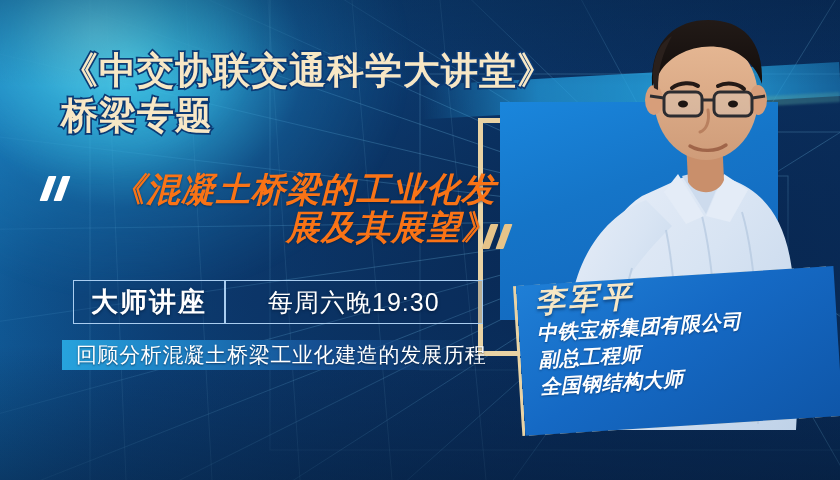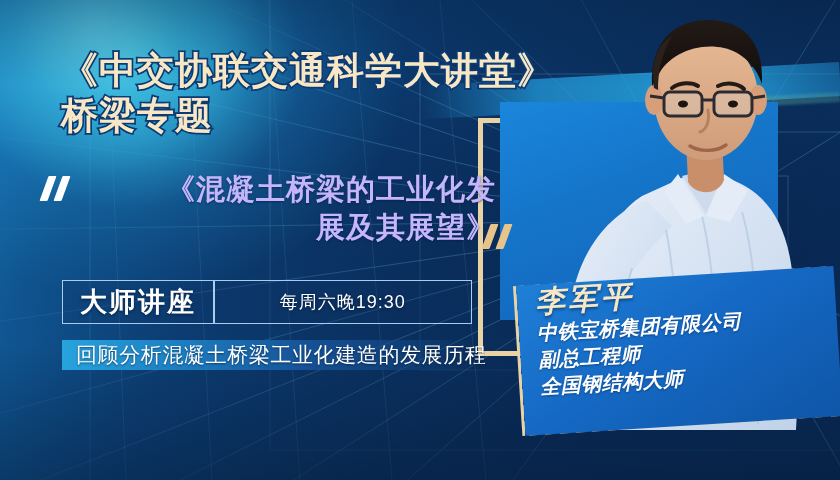--- a/index.html
+++ b/index.html
@@ -164,32 +164,33 @@
   .q-open span { background: #ffffff; }
   .q-close { left: 446px; top: 54px; }
   .q-close span { background: #e7c489; }
 
   .topic-text {
     position: absolute;
     left: 46px;
     top: 0px;
     width: 410px;
     text-align: right;
-    font-size: 29px;
+    font-size: 34px;
     line-height: 38px;
+    font-style: italic;
     font-weight: bold;
-    color: #c4b5fd;
+    color: #f97316;
     letter-spacing: 1px;
     text-shadow: 0 1px 2px rgba(4,26,58,0.55);
   }
 
   
   .schedule-box {
     position: absolute;
-    left: 62px;
+    left: 73px;
     top: 280px;
     width: 410px;
     height: 44px;
     border: 1.6px solid #a9cdf0;
     display: flex;
     align-items: center;
     box-sizing: border-box;
     background: rgba(12,52,100,0.22);
   }
   .schedule-left {
@@ -202,21 +203,21 @@
     text-shadow: 0 1px 3px rgba(3,22,48,0.7);
   }
   .schedule-divider {
     width: 1.6px;
     height: 100%;
     background: #a9cdf0;
   }
   .schedule-right {
     flex: 1;
     text-align: center;
-    font-size: 18px;
+    font-size: 25px;
     color: #ffffff;
     letter-spacing: 1px;
     text-shadow: 0 1px 3px rgba(3,22,48,0.7);
   }
 
   
   .summary-bar {
     position: absolute;
     left: 62px;
     top: 340px;

